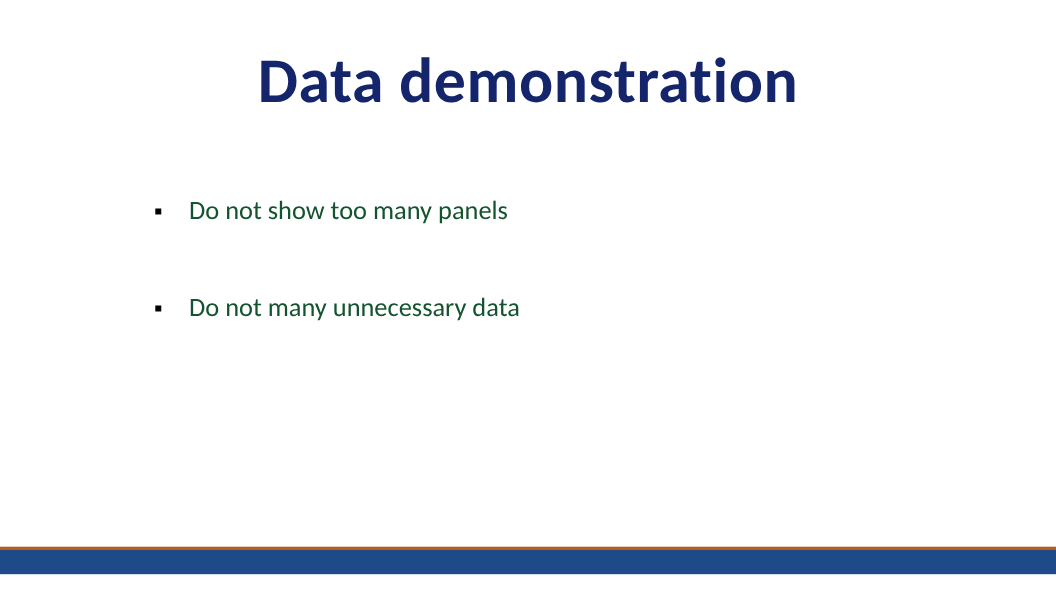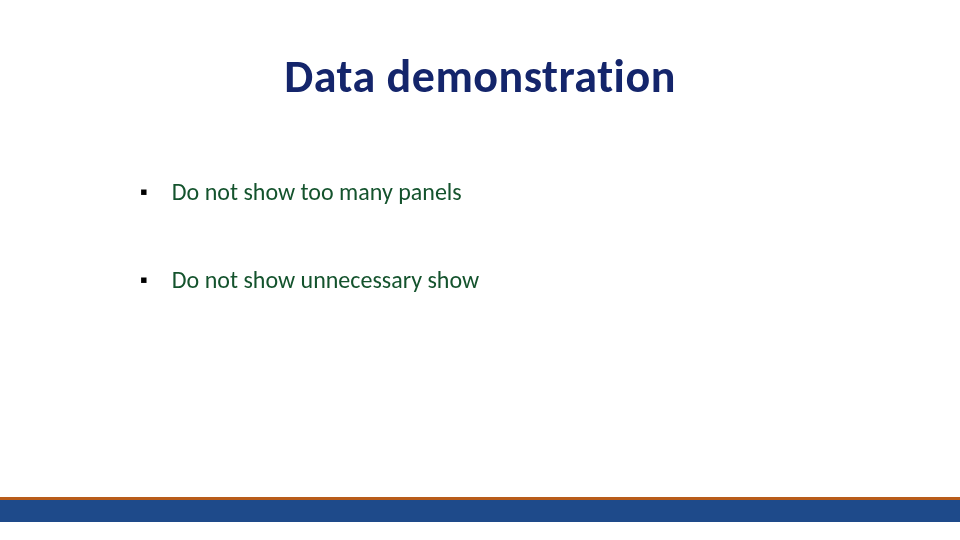--- a/index.html
+++ b/index.html
@@ -9,25 +9,25 @@
     font-family: "Segoe UI", "Calibri", Arial, sans-serif;
     position: relative;
   }
   .slide {
     width: 960px;
     height: 540px;
     position: relative;
   }
   .title {
     position: absolute;
-    top: 48px;
+    top: 38px;
     left: 0;
     width: 100%;
     text-align: center;
-    font-size: 46px;
+    font-size: 58px;
     font-weight: 700;
     color: #14256b;
     letter-spacing: 0.5px;
   }
   .content {
     position: absolute;
     top: 176px;
     left: 140px;
     right: 120px;
   }
@@ -76,21 +76,21 @@
 
   <div class="content">
 
     <div class="bullet-item">
       <span class="bullet-marker">▪</span>
       <span class="bullet-text">Do not show too many panels</span>
     </div>
 
     <div class="bullet-item">
       <span class="bullet-marker">▪</span>
-      <span class="bullet-text">Do not show unnecessary show</span>
+      <span class="bullet-text">Do not many unnecessary data</span>
     </div>
 
   </div>
 
   <div class="footer-accent"></div>
   <div class="footer-bar"></div>
 
 </div>
 
 </body></html>

